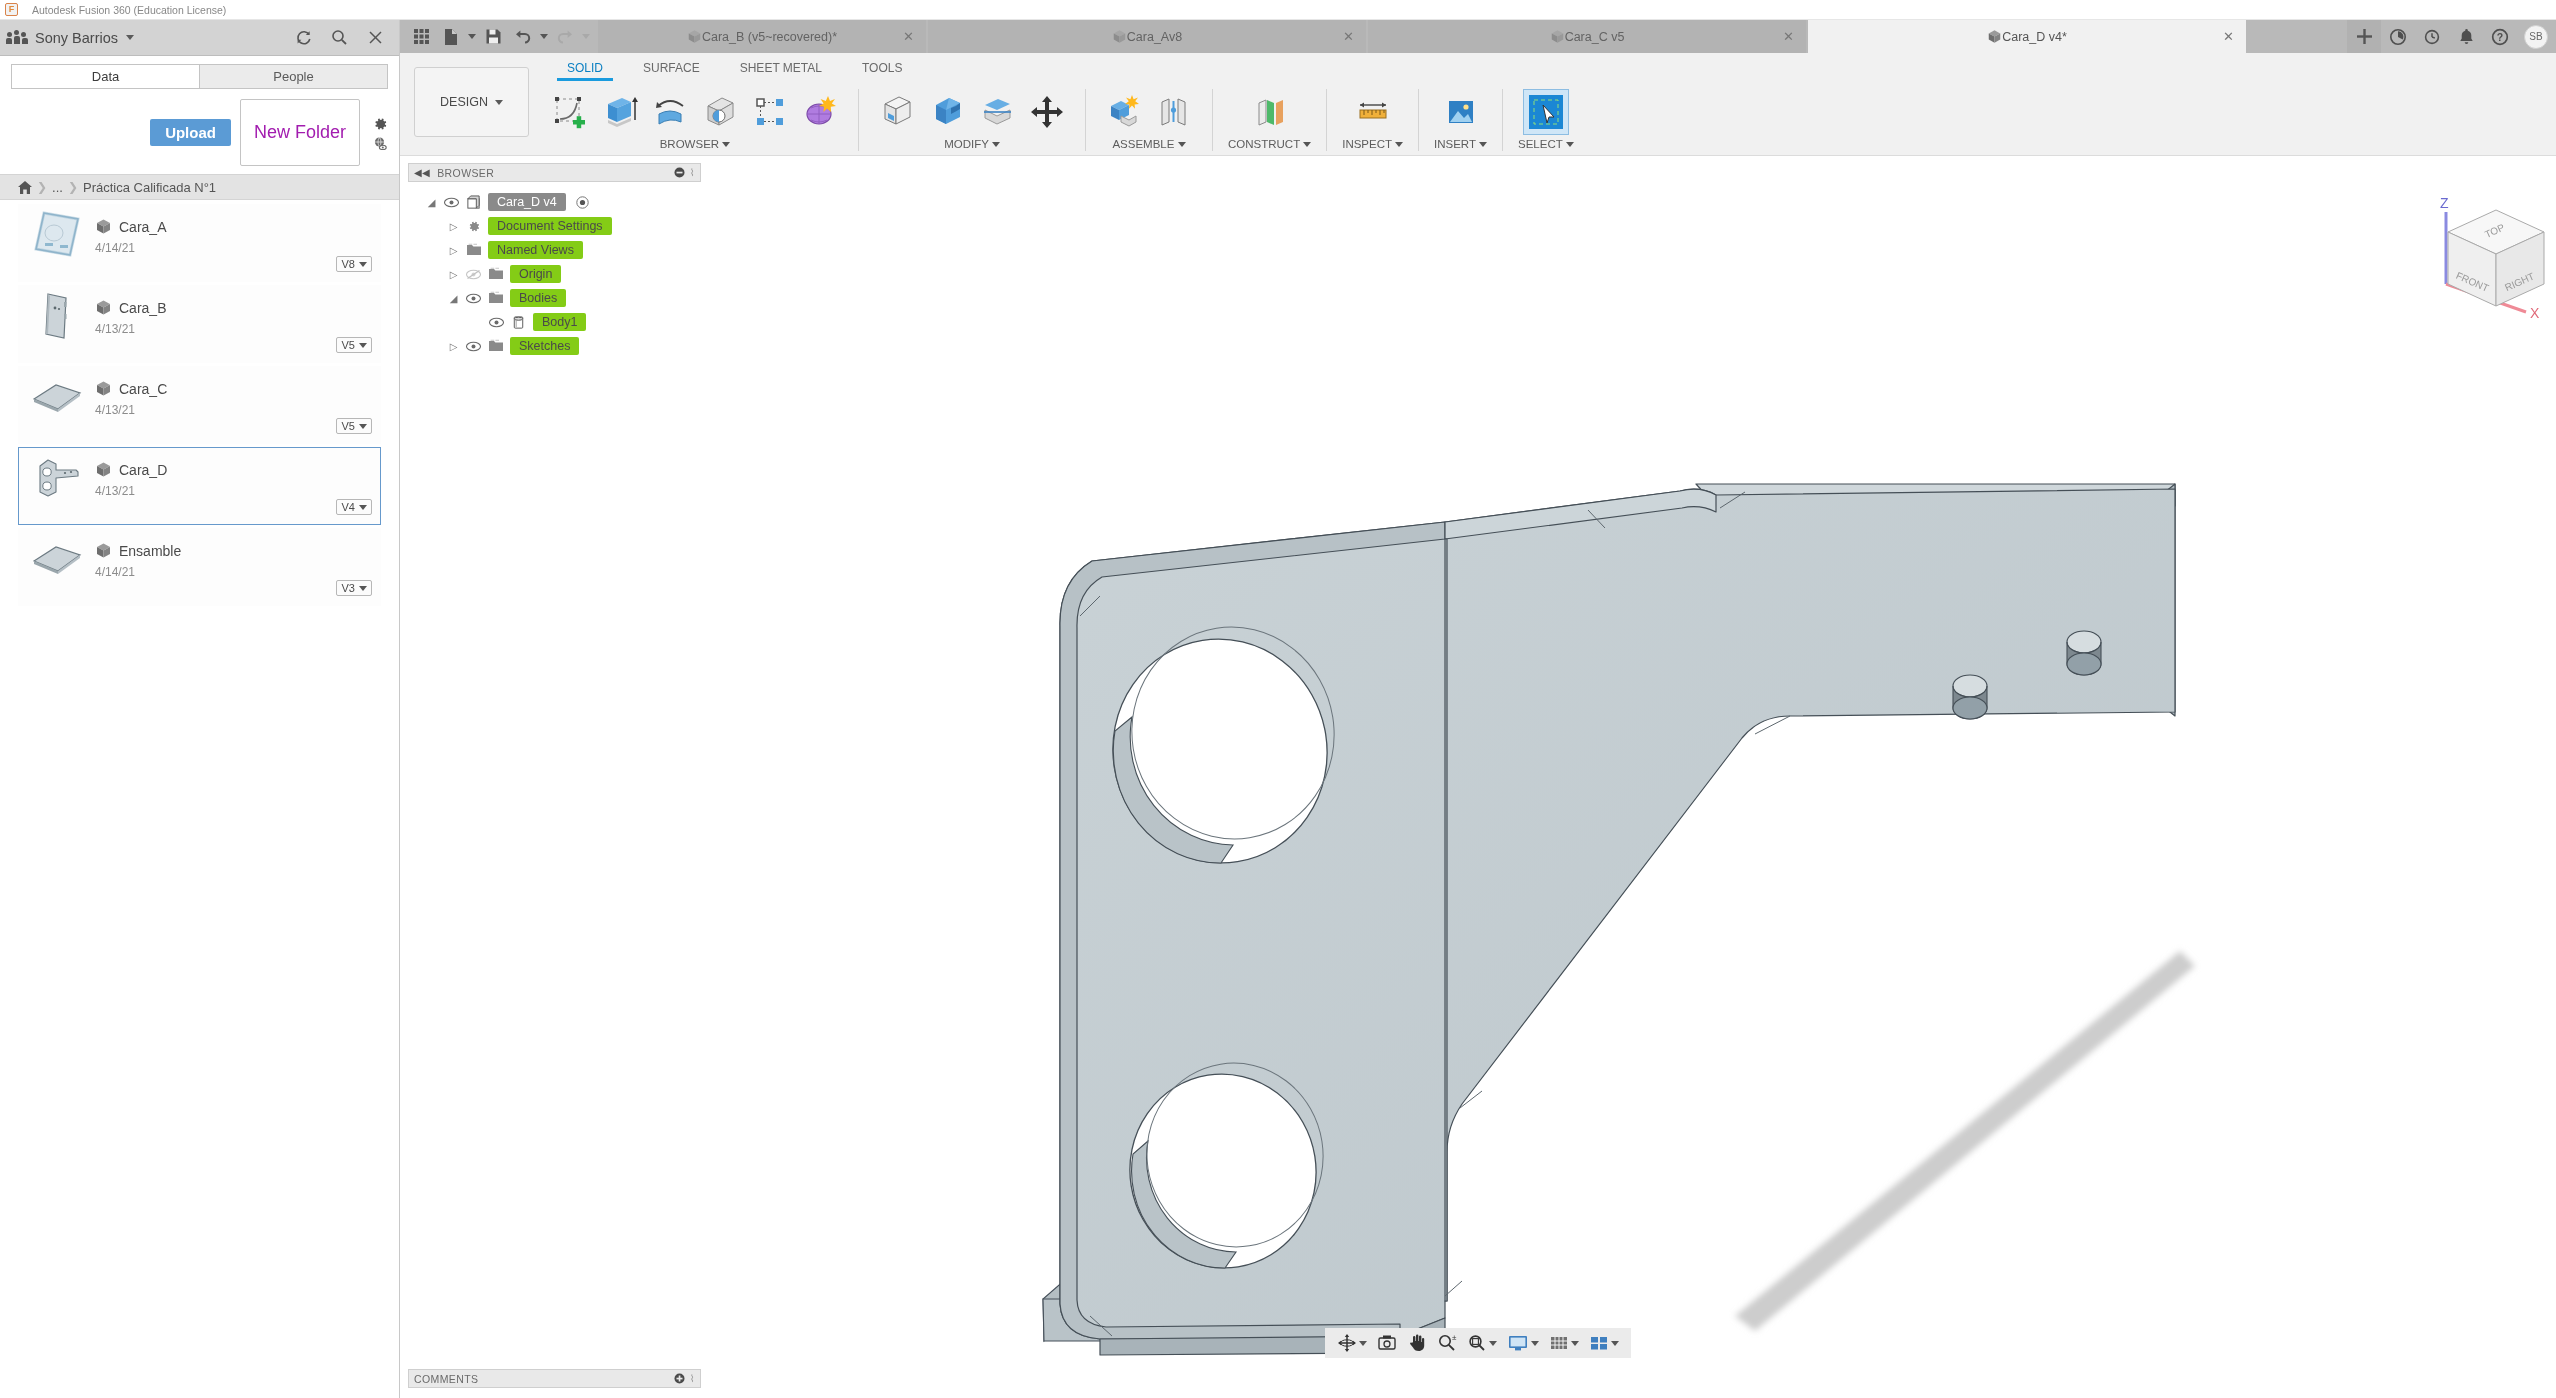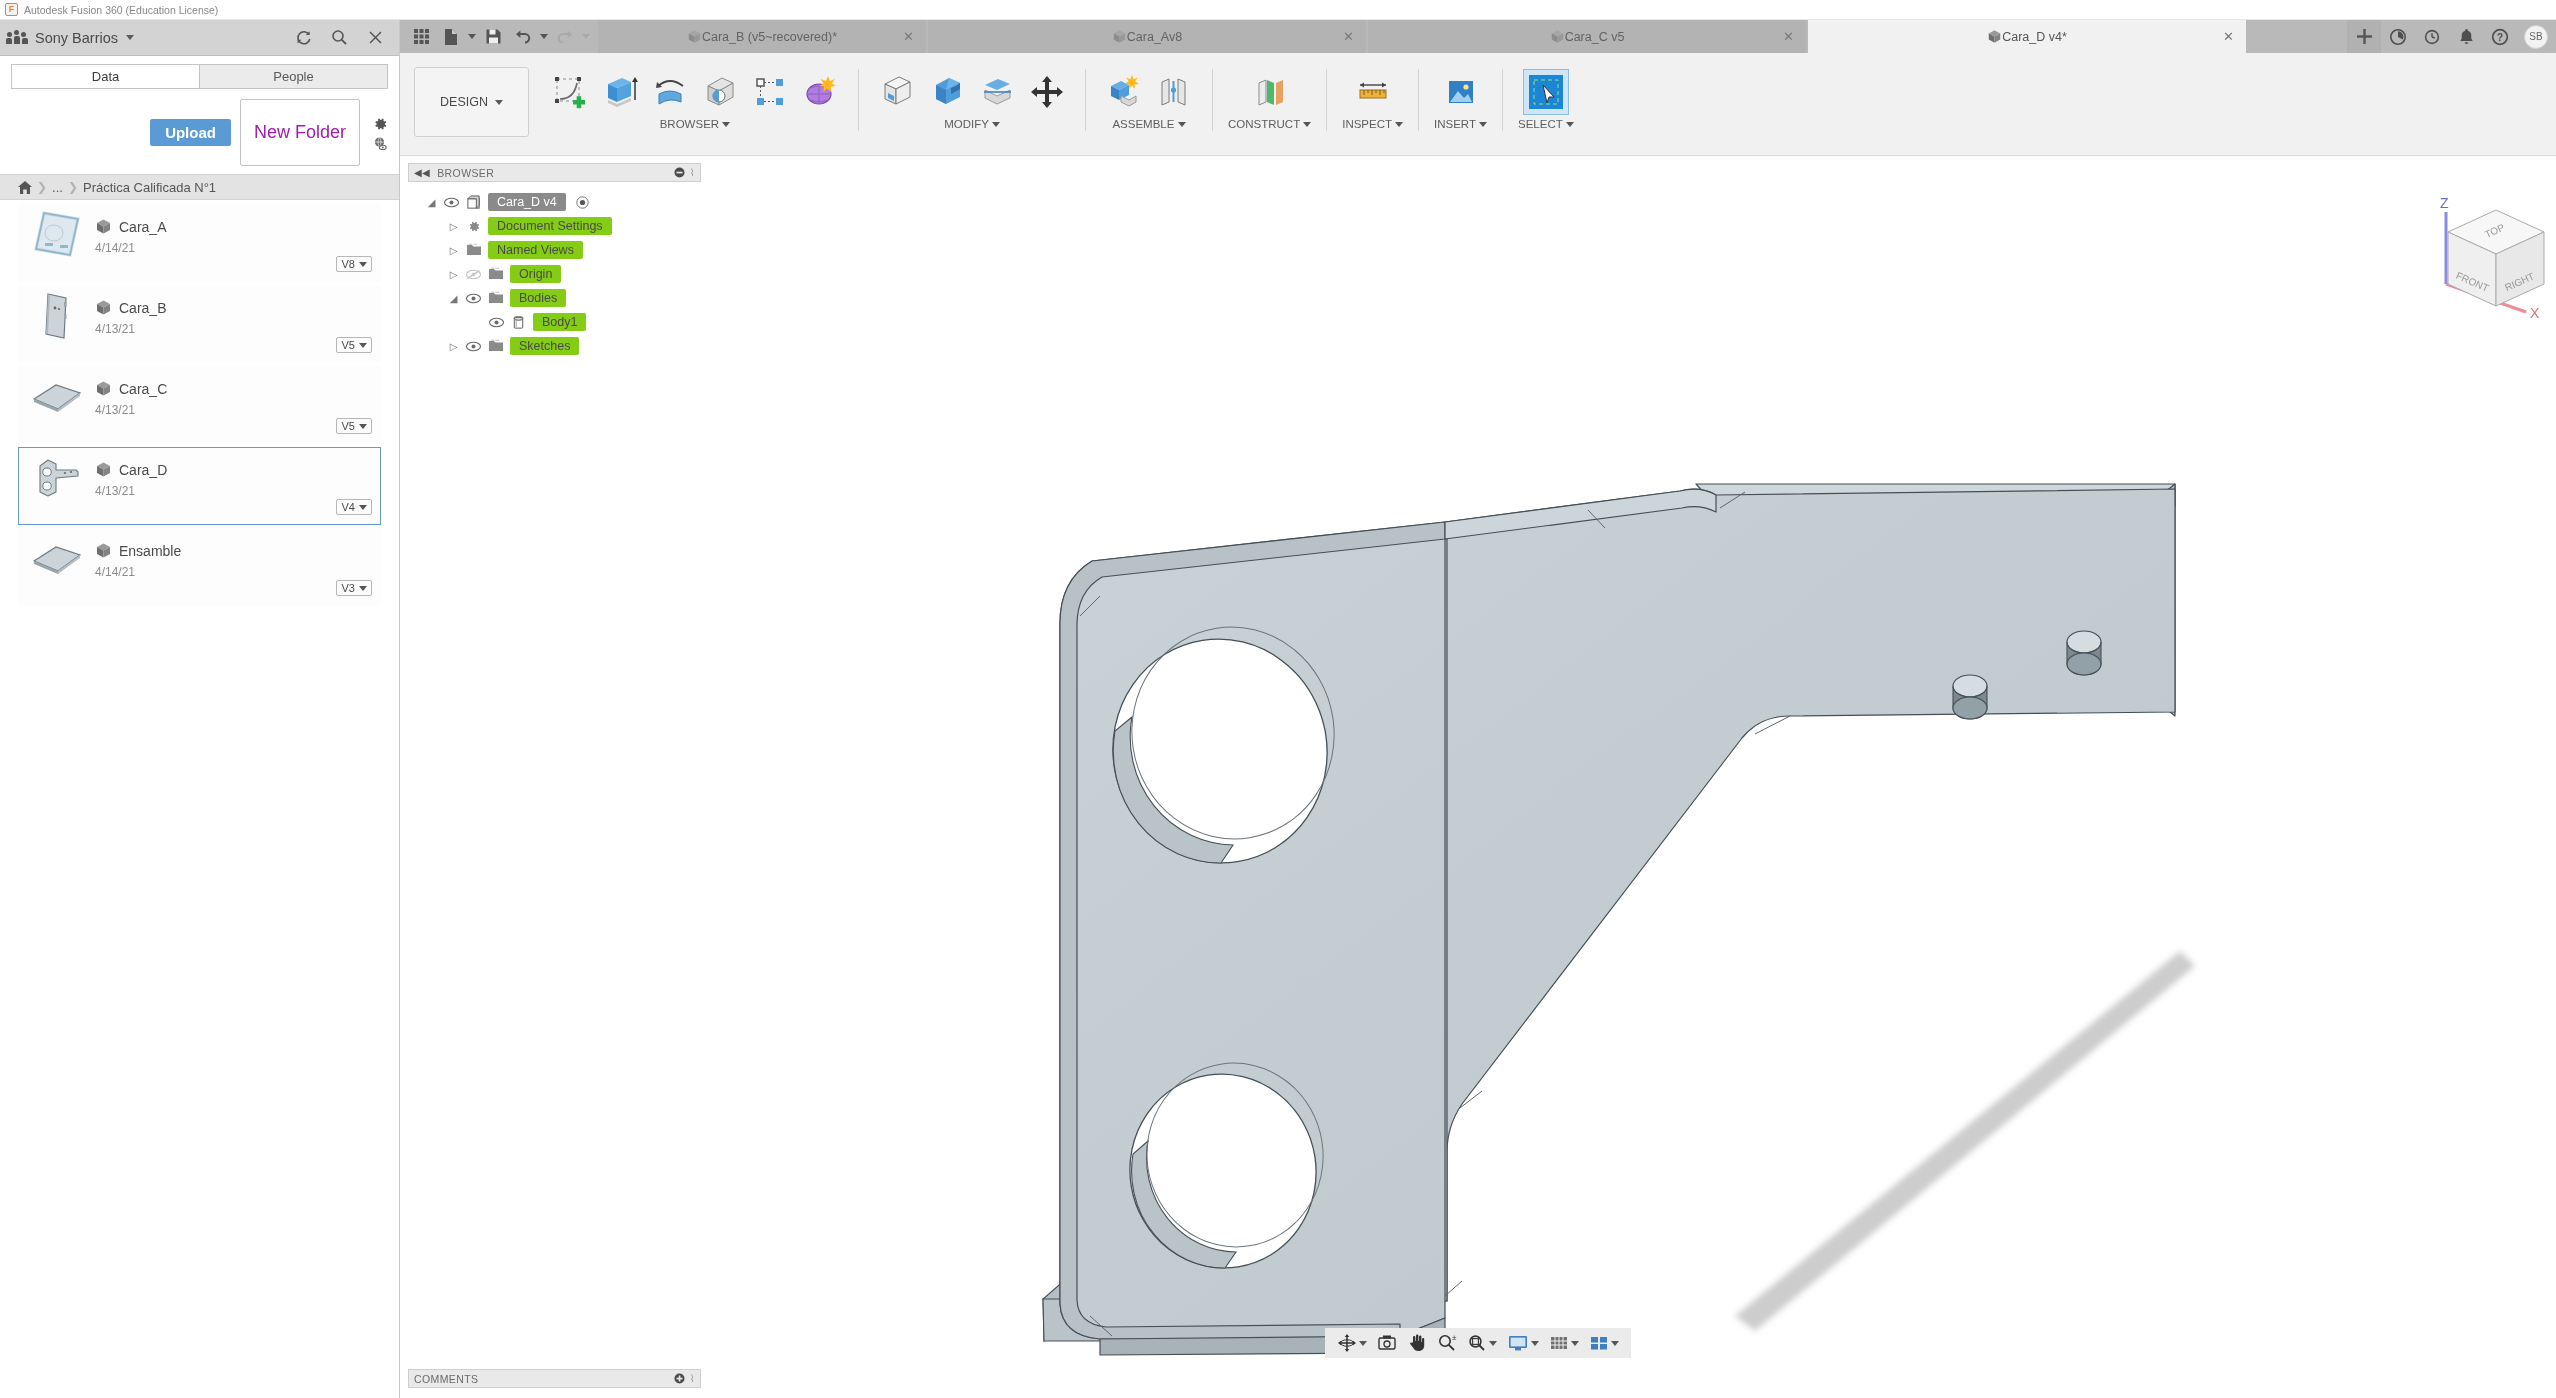--- a/index.html
+++ b/index.html
@@ -17,21 +17,21 @@
     position: absolute; left: 0; top: 0; width: 2556px; height: 20px;
     background: #ffffff; display: flex; align-items: center;
     border-bottom: 1px solid #e6e6e6;
   }
   .title-logo {
     width: 13px; height: 13px; margin-left: 5px; margin-right: 6px;
     background: #f2f2f2; border: 1px solid #d9834a; border-radius: 2px;
     color: #e08a3c; font-size: 9px; font-weight: bold; line-height: 11px;
     text-align: center;
   }
-  .title-text { font-size: 10.5px; color: #888; }
+  .title-text { font-size: 10.5px; color: #888; margin-left: 8px; }
 
   
   .datapanel {
     position: absolute; left: 0; top: 20px; width: 400px; height: 1378px;
     background: #ffffff; border-right: 1px solid #c8c8c8;
   }
   .dp-header {
     height: 36px; background: #d3d3d3; display: flex; align-items: center;
     padding: 0 6px; border-bottom: 1px solid #bdbdbd; text-align: right;
   }
@@ -567,20 +567,26 @@
       </div>
     </div>
 
     <div class="ribbon">
       <div class="design-box">
         <span>DESIGN</span>
         <span class="caret-dn" style="margin-left:7px;"></span>
       </div>
 
       <div class="ribbon-tabs">
+        <div class="rt-row" style="padding-left:8px;">
+          <div class="rt active">SOLID</div>
+          <div class="rt">SURFACE</div>
+          <div class="rt">SHEET METAL</div>
+          <div class="rt">TOOLS</div>
+        </div>
 
         <div class="panels" style="margin-top:4px;">
 
           <div class="panel">
             <div class="panel-items">
               <div class="tool">
                 <svg width="40" height="40" viewBox="0 0 40 40">
                   <rect x="7" y="7" width="22" height="22" fill="none" stroke="#8a8a8a" stroke-dasharray="3 3"></rect>
                   <path d="M10 27 Q24 27 27 11" fill="none" stroke="#6a6a6a" stroke-width="1.6"></path>
                   <g fill="#444">

